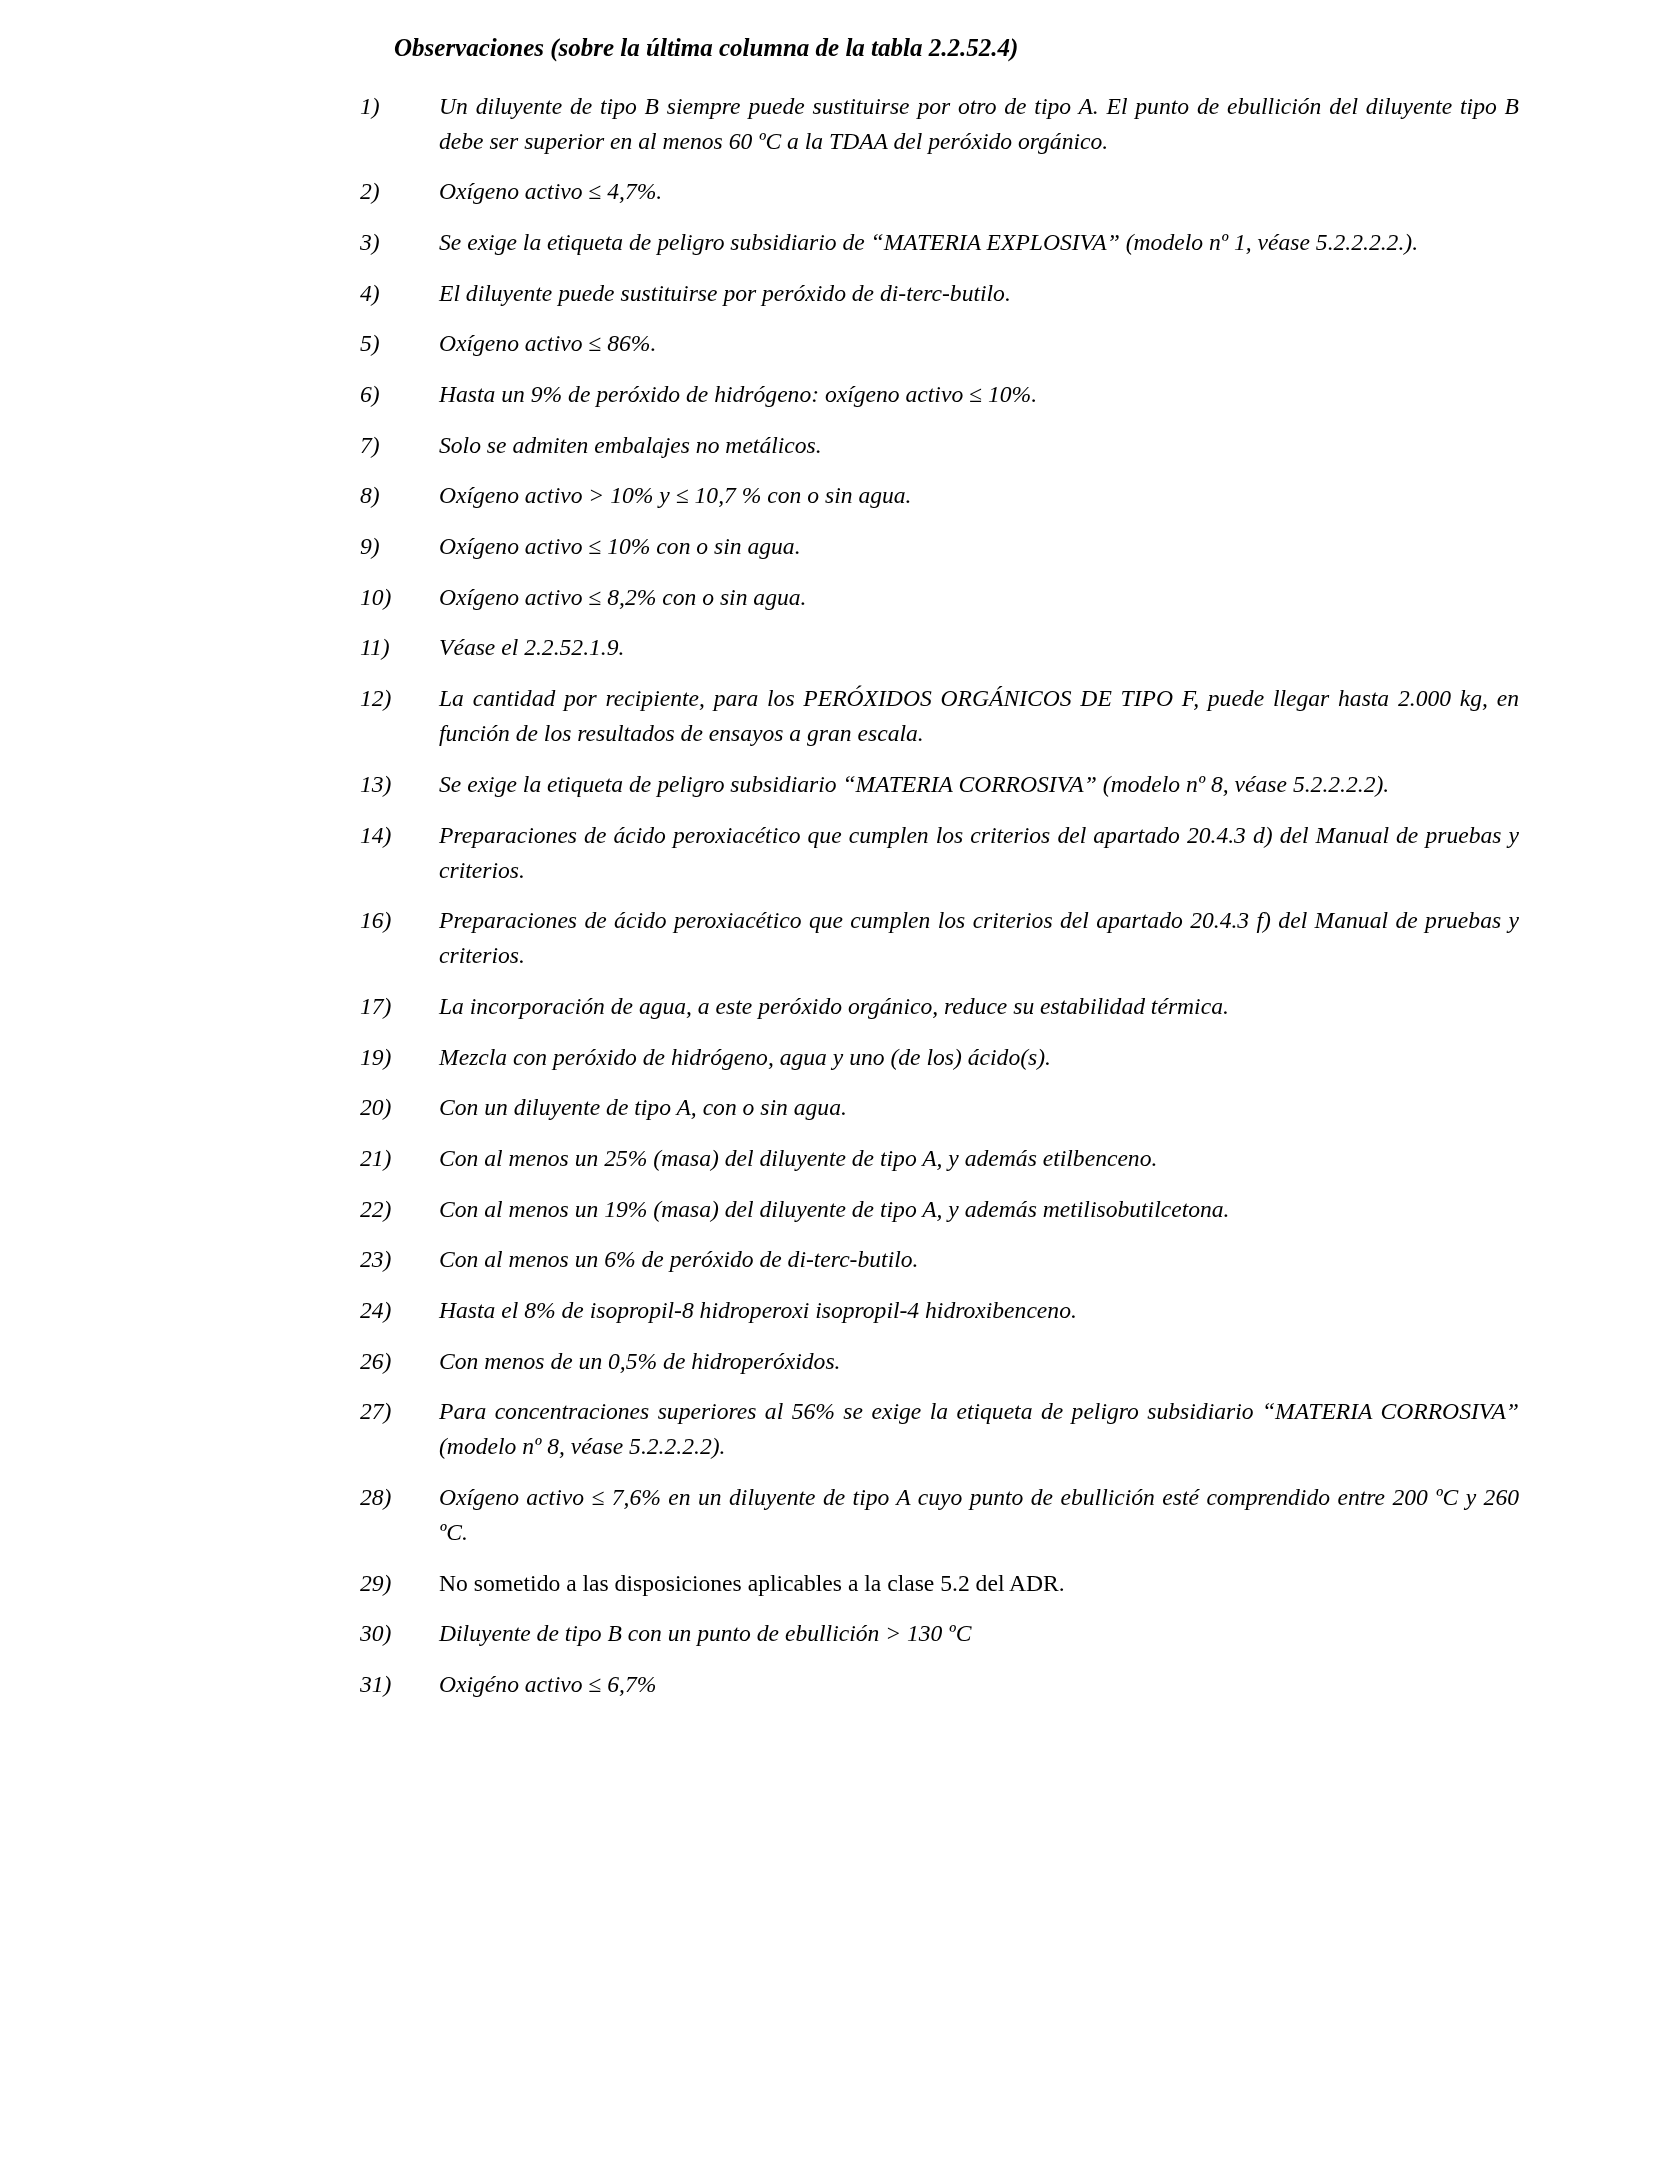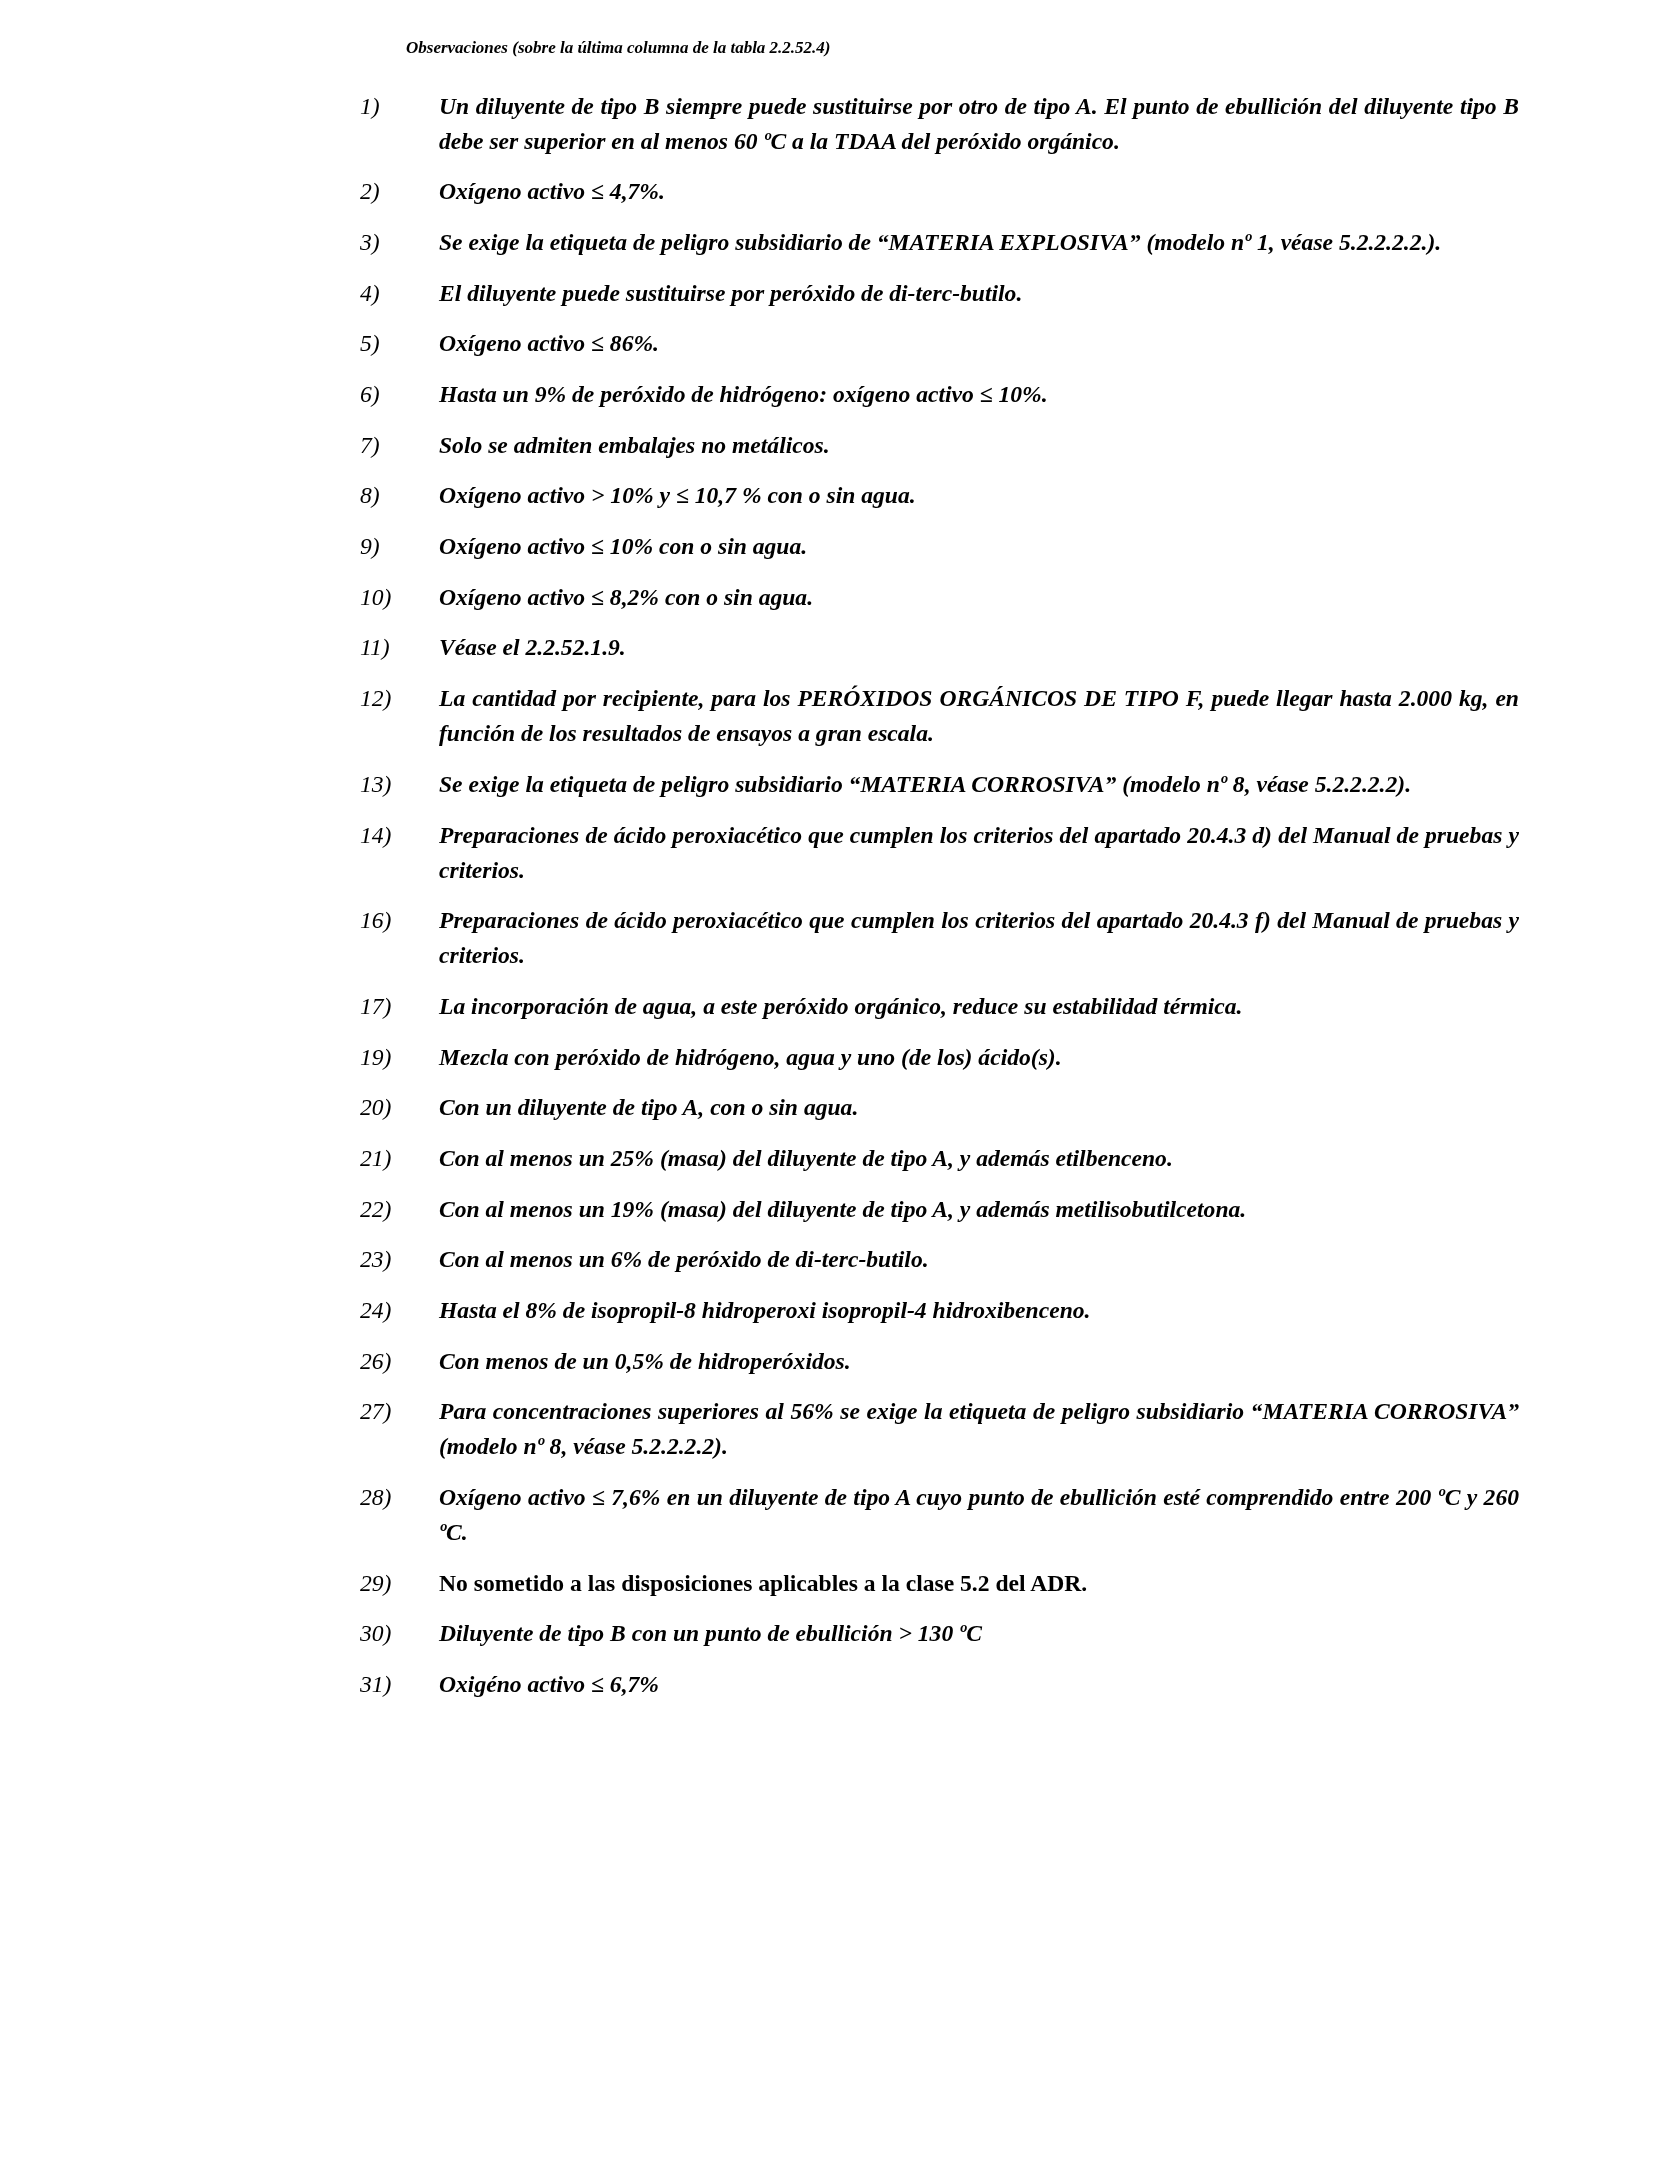--- a/index.html
+++ b/index.html
@@ -9,44 +9,43 @@
     width: 1672px;
     height: 2183px;
     background: #ffffff;
     padding: 30px 153px 0 360px;
     font-family: "Liberation Serif", serif;
     font-style: italic;
     color: #000000;
     overflow: hidden;
   }
   .title {
-    font-size: 17px;
+    font-size: 25px;
     line-height: 35px;
     font-weight: bold;
     font-style: italic;
-    margin-left: 46px;
+    margin-left: 34px;
     margin-bottom: 23.6px;
   }
   .items { width: 100%; }
   .item {
     display: flex;
     margin-bottom: 15.7px;
   }
   .num {
     width: 79px;
     flex-shrink: 0;
     font-size: 23.6px;
     line-height: 35px;
   }
   .text {
     flex: 1;
     font-size: 23.6px;
     line-height: 35px;
     text-align: justify;
-    font-weight: bold;
   }
   .item.roman .text { font-style: normal; }
 </style>
 </head>
 <body>
 
 <div class="page">
   <h1 class="title">Observaciones (sobre la última columna de la tabla 2.2.52.4)</h1>
   <div class="items" id="items">
   <div class="item">

